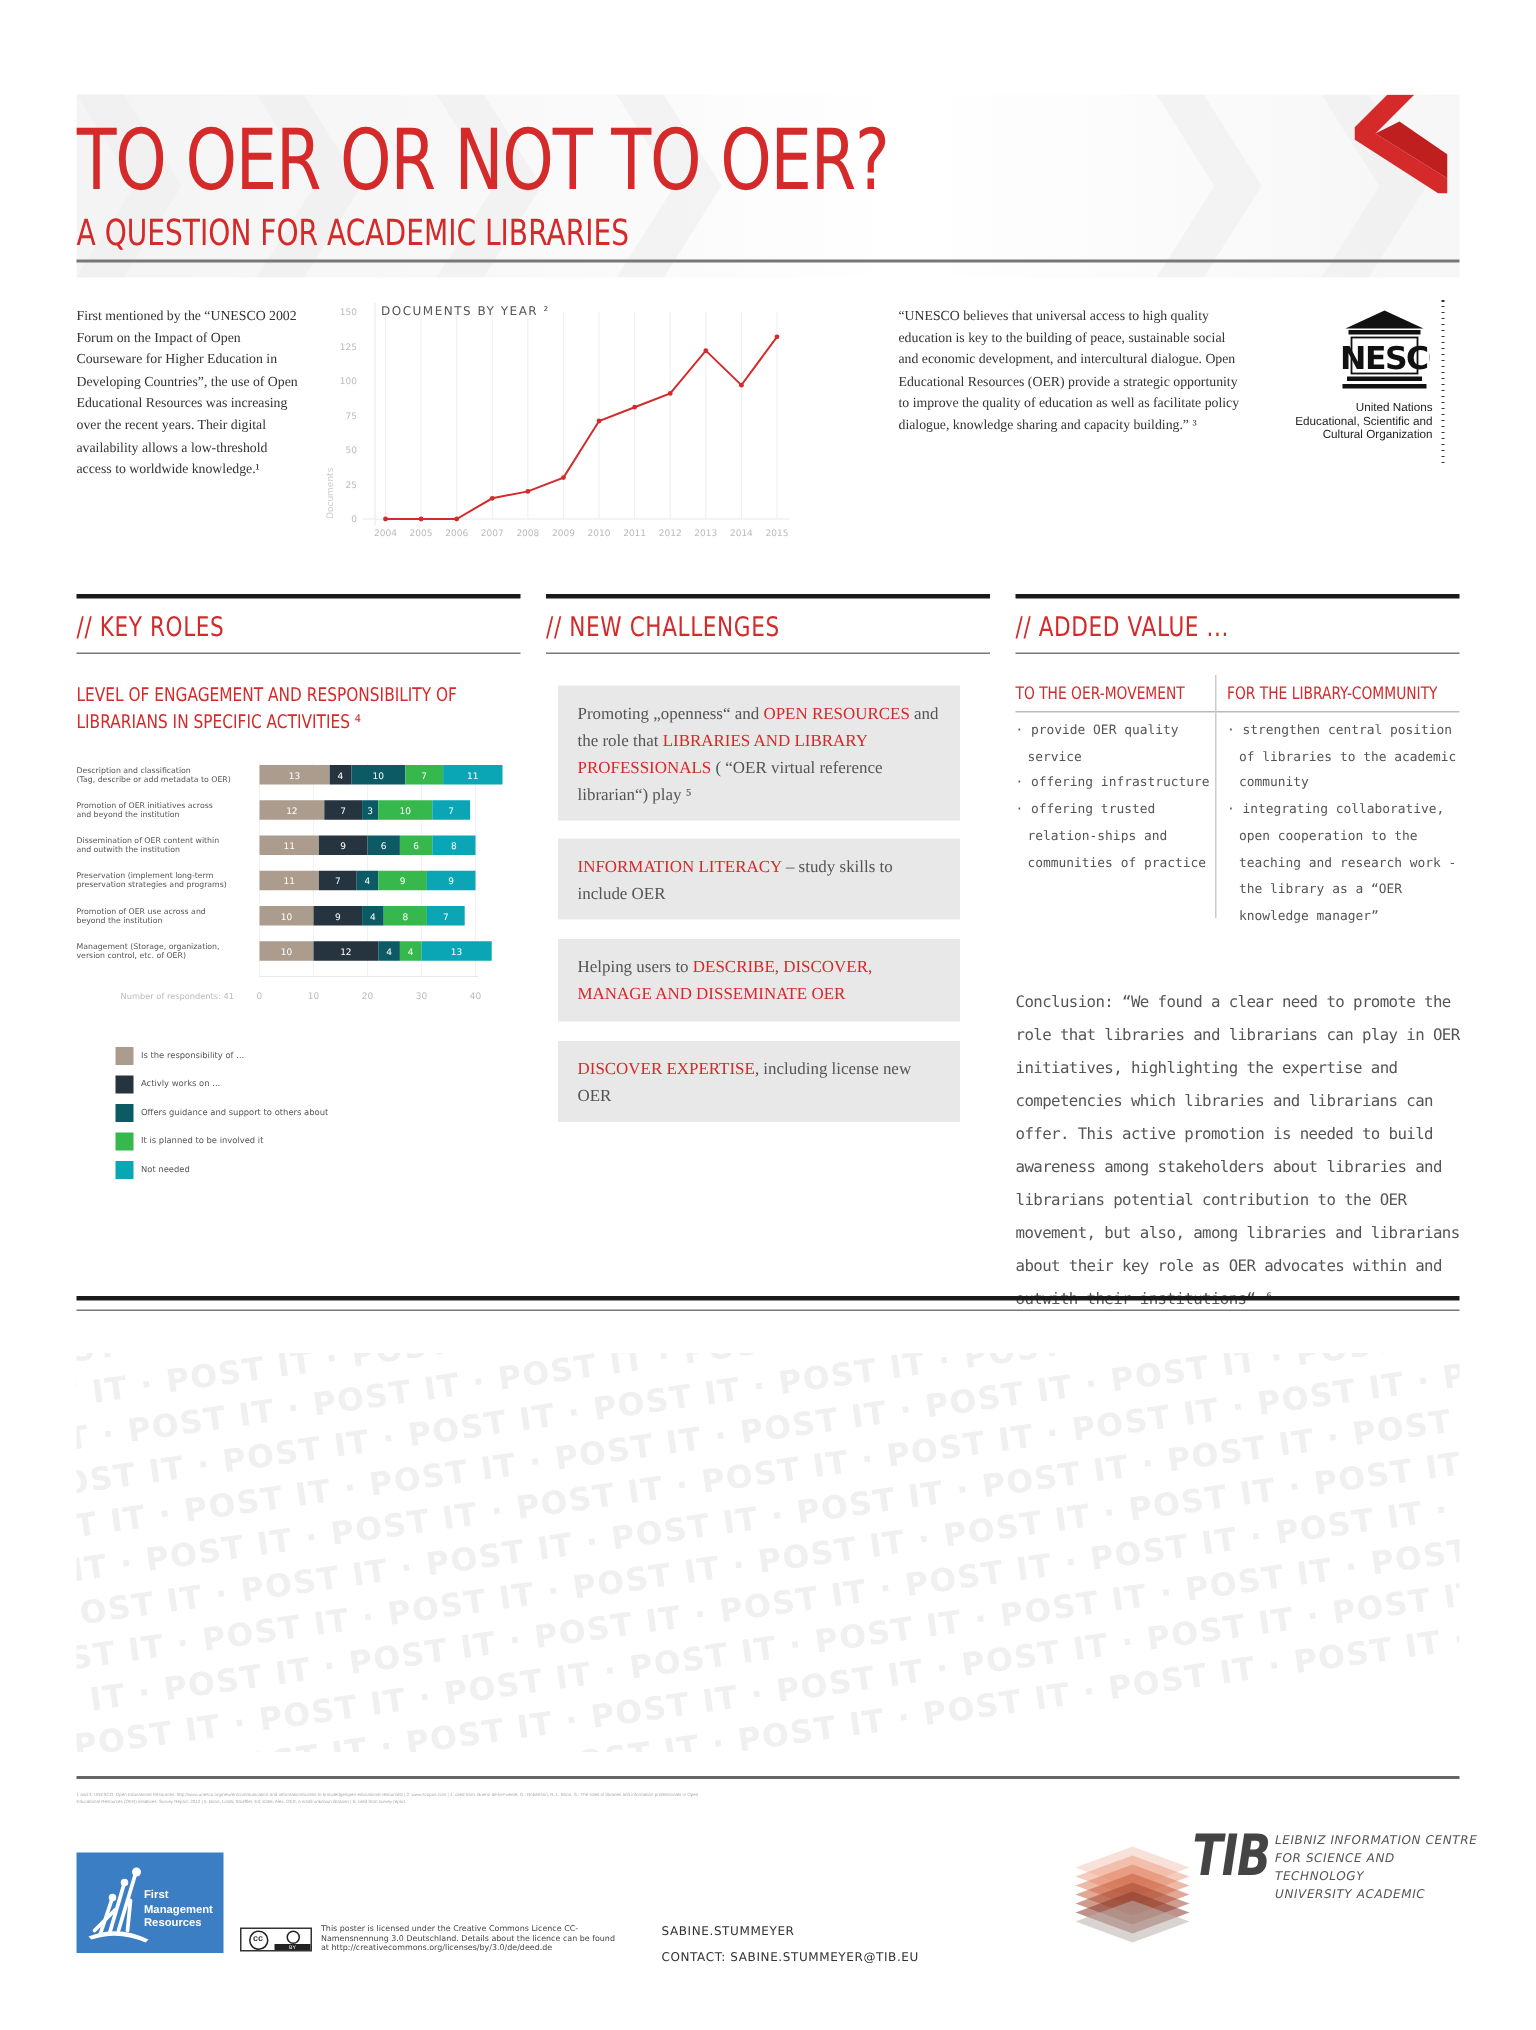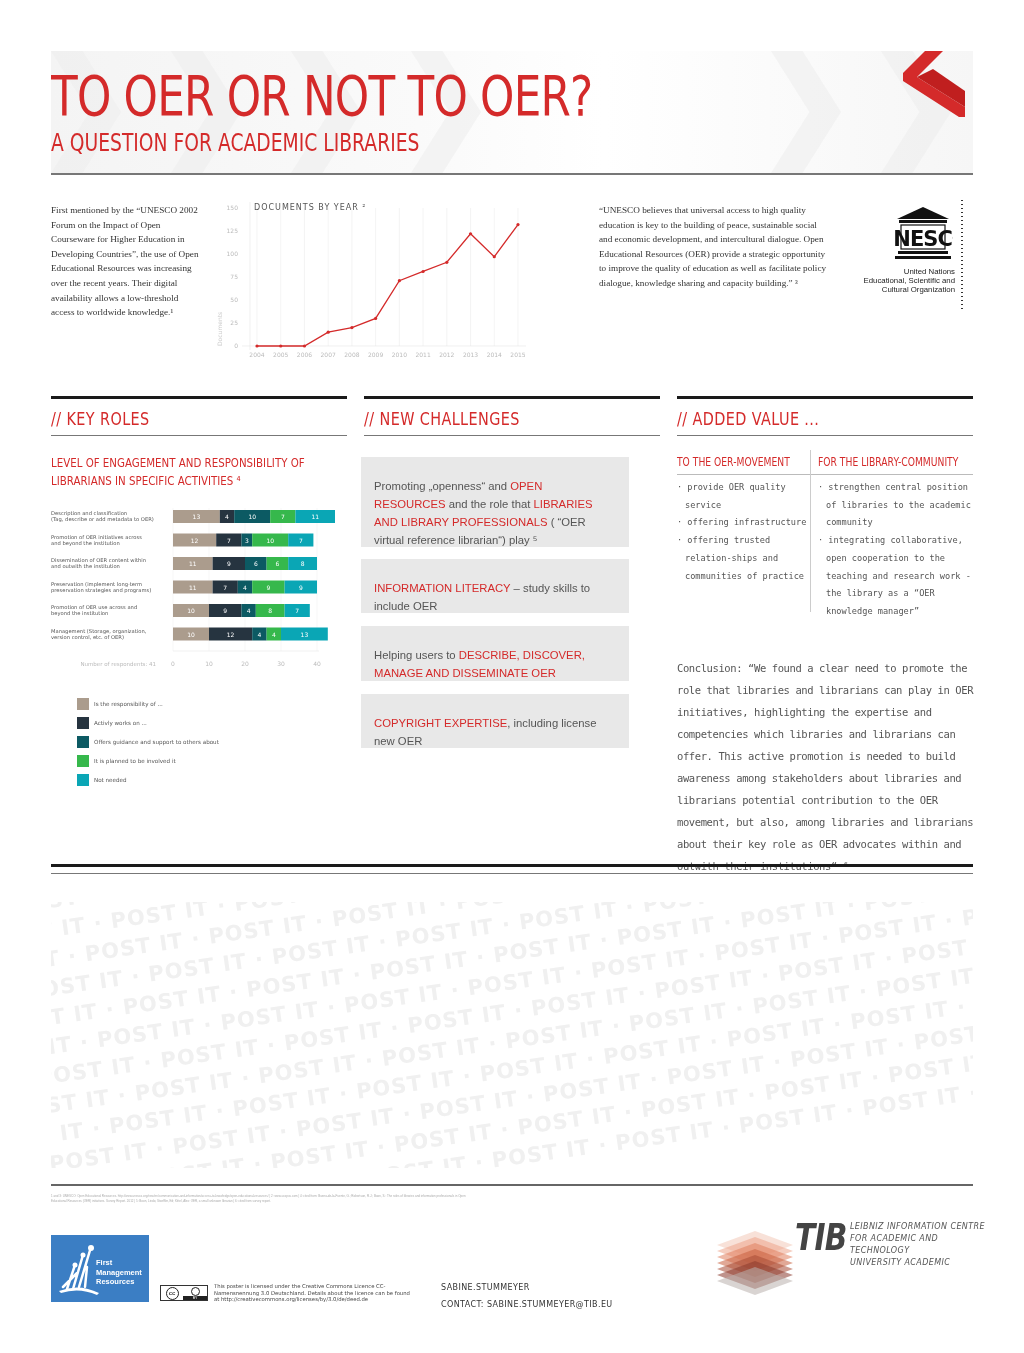--- a/index.html
+++ b/index.html
@@ -2,21 +2,21 @@
 <html><head>
 <meta charset="utf-8">
 <style>
   * { box-sizing: border-box; margin: 0; padding: 0; }
   body { width: 1024px; height: 1353px; background: #ffffff; position: relative; overflow: hidden;
          font-family: "Liberation Sans", sans-serif; color: #444; }
   .red { color: #d42a2a; }
   .abs { position: absolute; }
 
   
-  #header { left: 51px; top: 51px; width: 922px; height: 122px; overflow: hidden;
+  #header { left: 51px; top: 63px; width: 922px; height: 122px; overflow: hidden;
             background: linear-gradient(90deg, #f4f4f4 0%, #fafafa 40%, #ffffff 60%, #f6f6f6 100%); }
   .chev { position: absolute; top: 0; width: 70px; height: 122px; background: #ececec; opacity: .55;
           clip-path: polygon(0 0, 45% 0, 100% 50%, 45% 100%, 0 100%, 55% 50%); }
   #title { position: absolute; left: 0; top: 12px; font-size: 56px; font-weight: normal; color: #d42a2a;
            font-family: "DejaVu Sans", sans-serif; letter-spacing: -1px; transform: scaleX(.78); transform-origin: left top; white-space: nowrap; }
   #subtitle { position: absolute; left: 0; top: 78px; font-size: 24px; color: #d42a2a;
               font-family: "DejaVu Sans", sans-serif; transform: scaleX(.78); transform-origin: left top; white-space: nowrap; }
   #corner-logo { position: absolute; right: 8px; top: 0; width: 62px; height: 66px; }
   #header-rule { left: 51px; top: 173px; width: 922px; height: 2px; background: #777; }
 
@@ -44,22 +44,22 @@
             font-family: "DejaVu Sans", sans-serif; transform: scaleX(.82); transform-origin: left top; width: 360px; }
   #barchart { left: 48px; top: 508px; width: 300px; height: 165px; }
   .blabel { font-size: 5.2px; fill: #555; font-family: "DejaVu Sans", sans-serif; }
   .bval { font-size: 6px; fill: #fff; font-family: "DejaVu Sans", sans-serif; }
   #legend { left: 77px; top: 694px; }
   .leg-row { display: flex; align-items: center; height: 19px; }
   .leg-sw { width: 12px; height: 12px; margin-right: 5px; }
   .leg-tx { font-size: 5.6px; color: #555; font-family: "DejaVu Sans", sans-serif; }
 
   
-  .chal { position: absolute; left: 361px; width: 268px; background: #e8e8e8; padding: 20px 13px;
-          font-family: Liberation Sans, sans-serif; font-size: 11.3px; line-height: 18px; color: #555; }
+  .chal { position: absolute; left: 372px; width: 268px; background: #e8e8e8; padding: 10px 13px;
+          font-family: Liberation Serif, serif; font-size: 11.3px; line-height: 18px; color: #555; }
   .chal .red { color: #d42a2a; }
 
   
   .av-h { font-family: "DejaVu Sans", sans-serif; font-size: 11.5px; color: #d42a2a; transform: scaleX(.8); transform-origin: left top; white-space: nowrap; }
   .av-list { font-family: "DejaVu Sans Mono", monospace; font-size: 8.6px; line-height: 17.7px; color: #555; list-style: none; }
   .av-list li { padding-left: 8px; text-indent: -8px; }
   #conclusion { left: 677px; top: 645px; width: 300px; font-family: "DejaVu Sans Mono", monospace; font-size: 10.5px; line-height: 22px; color: #555; letter-spacing: -.4px; margin-top: 12px; }
 
   
   #postit { left: 51px; top: 902px; width: 922px; height: 266px; overflow: hidden; }
@@ -306,21 +306,21 @@
     </div>
     <div class="leg-row">
       <span class="leg-sw" style="background: rgb(10, 166, 181);"></span>
       <span class="leg-tx">Not needed</span>
     </div>
   </div>
 
 <div class="chal" style="top:457px;height:90px"><span>Promoting „openness“ and </span><span class="red">OPEN RESOURCES</span><span> and the role that </span><span class="red">LIBRARIES AND LIBRARY PROFESSIONALS</span><span> ( “OER virtual reference librarian“) play ⁵</span></div>
 <div class="chal" style="top:559px;height:54px"><span class="red">INFORMATION LITERACY</span><span> – study skills to include OER</span></div>
 <div class="chal" style="top:626px;height:55px"><span>Helping users to </span><span class="red">DESCRIBE, DISCOVER, MANAGE AND DISSEMINATE OER</span></div>
-<div class="chal" style="top:694px;height:54px"><span class="red">COPYRIGHT EXPERTISE</span><span>, including license new OER</span></div>
+<div class="chal" style="top:694px;height:54px"><span class="red">DISCOVER EXPERTISE</span><span>, including license new OER</span></div>
 
 <div class="abs" style="left:677px;top:455px;width:296px;height:157px">
   <div class="abs" style="left:0;top:0;width:130px">
     <div class="av-h">TO THE OER-MOVEMENT</div>
   </div>
   <div class="abs" style="left:141px;top:0;width:155px">
     <div class="av-h">FOR THE LIBRARY-COMMUNITY</div>
   </div>
   <div class="abs" style="left:0;top:19px;width:296px;height:1px;background:#bbb"></div>
   <div class="abs" style="left:133px;top:-5px;width:1px;height:162px;background:#ccc"></div>
@@ -398,16 +398,16 @@
         <polygon points="40,18 78,32 40,46 2,32" fill="#e0805f" opacity="0.55"></polygon>
         <polygon points="40,24 78,38 40,52 2,38" fill="#c8603f" opacity="0.55"></polygon>
         <polygon points="40,30 78,44 40,58 2,44" fill="#a84a34" opacity="0.55"></polygon>
         <polygon points="40,36 78,50 40,64 2,50" fill="#8a3a2d" opacity="0.55"></polygon>
         <polygon points="40,42 78,56 40,70 2,56" fill="#b9b0ad" opacity="0.55"></polygon>
       </g>
   </svg>
   <div class="big">TIB</div>
   <div class="small">
     <div>LEIBNIZ INFORMATION CENTRE</div>
-    <div>FOR ACADEMIC AND TECHNOLOGY</div>
+    <div>FOR SCIENCE AND TECHNOLOGY</div>
     <div>UNIVERSITY ACADEMIC</div>
   </div>
 </div>
 
 </body></html>

